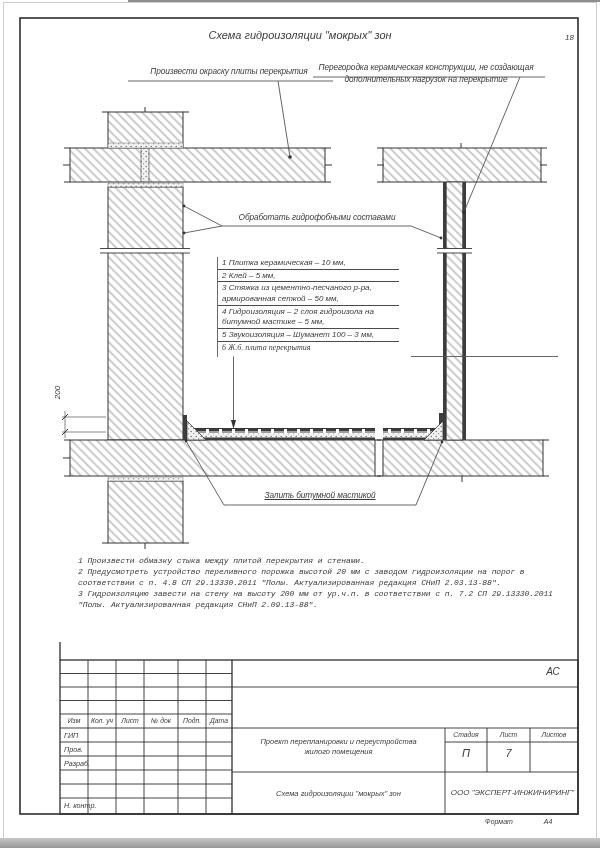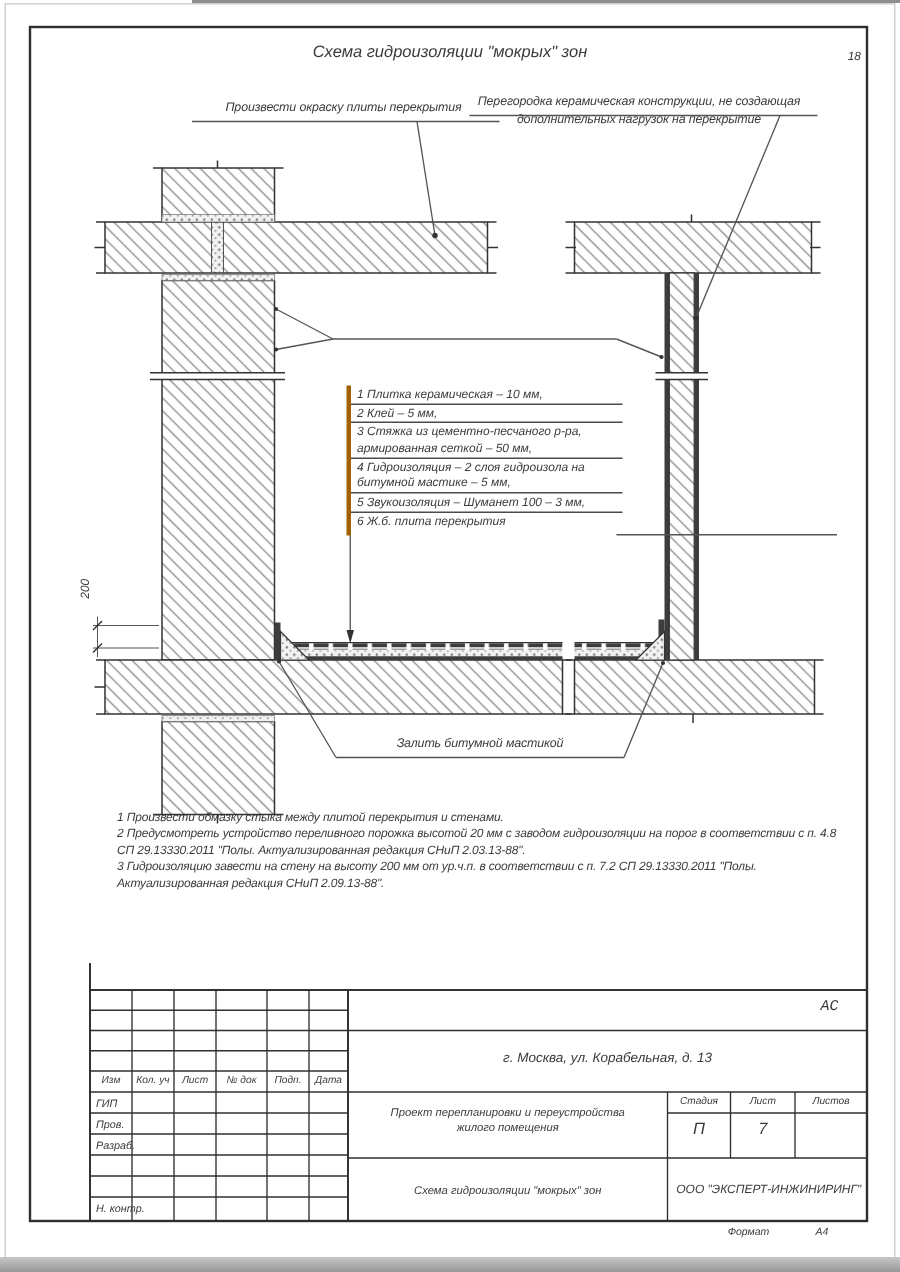--- a/index.html
+++ b/index.html
@@ -8,33 +8,33 @@
   .cad{position:absolute;font-style:italic;color:#3b3b3b;}
   .ctr{text-align:center;}
   .svg-layer{position:absolute;left:0;top:0;}
   
   .ann{font-size:8.3px;line-height:11.5px;letter-spacing:-0.1px;}
   #title{left:150px;top:29px;width:300px;font-size:11px;}
   #sheetnum{left:550px;top:21px;width:24px;font-size:8px;text-align:right;margin-top:12px;}
   #ann-paint{left:118px;top:66px;width:222px;}
   #ann-partition{left:300px;top:62px;width:252px;}
   #ann-hydro{left:222px;top:212px;width:190px;}
-  #ann-mastic{left:224px;top:490px;width:192px;}
+  #ann-mastic{left:224px;top:490px;width:192px;text-decoration:underline;}
   #dim200{left:41px;top:388px;width:32px;font-size:8px;text-align:center;
           transform:rotate(-90deg);}
   
-  #layers{left:231px;top:257px;width:181px;border-left:3px solid #a16207;}
+  #layers{left:217px;top:257px;width:181px;border-left:1px solid #a16207;}
   #layers .li{box-sizing:border-box;border-bottom:1px solid #4a4a4a;overflow:hidden;
               font-size:8px;line-height:10.6px;padding:1px 1px 0 4px;
               font-style:italic;color:#3b3b3b;}
-  .h1{height:12.5px}.h2{height:12.5px}.h3{height:23.5px}.h4{height:23.5px}.h5{height:13px}.h6{height:14.5px;border-bottom:none !important;}
-  
-  #notes{left:78px;top:540px;width:486px;font-size:8px;line-height:10.9px;letter-spacing:-0.1px;}
+  .h1{height:12.5px}.h2{height:12.5px}.h3{height:23.5px}.h4{height:23.5px}.h5{height:13px}.h6{height:14.5px;border-bottom:none !important;font-family:Liberation Serif, serif;}
+  
+  #notes{left:78px;top:556px;width:486px;font-size:8px;line-height:10.9px;letter-spacing:-0.1px;font-family:Liberation Mono, monospace;}
   #notes p{margin:0;}
-  #tb-code{left:534px;top:666px;width:38px;font-size:10px;font-family:Liberation Mono, monospace;}
+  #tb-code{left:534px;top:666px;width:38px;font-size:10px;}
   #tb-address{left:262px;top:700px;width:286px;font-size:9px;}
   #tb-project{left:237px;top:737px;width:203px;font-size:7.5px;line-height:10px;}
   #tb-scheme{left:237px;top:789px;width:203px;font-size:7.5px;}
   #tb-company{left:450px;top:788px;width:125px;font-size:8px;}
   #tb-stage-val{left:445px;top:747px;width:42px;font-size:11px;}
   #tb-sheet-val{left:487px;top:747px;width:43px;font-size:11px;}
   .tb-h{position:absolute;font-style:italic;color:#3b3b3b;font-size:6.8px;text-align:center;}
   .tb-r{position:absolute;font-style:italic;color:#3b3b3b;font-size:7.2px;padding-left:3px;}
   #fmt-label{left:478px;top:818px;width:42px;font-size:7px;}
   #fmt-value{left:536px;top:818px;width:24px;font-size:7px;}
@@ -215,20 +215,21 @@
 
   <div class="cad ctr ann" id="ann-paint">
     <div>Произвести окраску плиты перекрытия</div>
   </div>
 
   <div class="cad ctr ann" id="ann-partition">
     <div>Перегородка керамическая конструкции, не создающая</div>
     <div>дополнительных нагрузок на перекрытие</div>
   </div>
 
+  <div class="cad ctr ann" id="ann-hydro">Обработать гидрофобными составами</div>
 
   <div class="cad" id="layers">
     <div class="li h1">1 Плитка керамическая – 10 мм,</div>
     <div class="li h2">2 Клей – 5 мм,</div>
     <div class="li h3">3 Стяжка из цементно-песчаного р-ра, армированная сеткой – 50 мм,</div>
     <div class="li h4">4 Гидроизоляция – 2 слоя гидроизола на битумной мастике – 5 мм,</div>
     <div class="li h5">5 Звукоизоляция – Шуманет 100 – 3 мм,</div>
     <div class="li h6">6 Ж.б. плита перекрытия</div>
   </div>
 
@@ -236,21 +237,20 @@
 
   <div class="cad" id="dim200">200</div>
 
   <div class="cad" id="notes">
     <p>1 Произвести обмазку стыка между плитой перекрытия и стенами.</p>
     <p>2 Предусмотреть устройство переливного порожка высотой 20 мм с заводом гидроизоляции на порог в соответствии с п. 4.8 СП 29.13330.2011 "Полы. Актуализированная редакция СНиП 2.03.13-88".</p>
     <p>3 Гидроизоляцию завести на стену на высоту 200 мм от ур.ч.п. в соответствии с п. 7.2 СП 29.13330.2011 "Полы. Актуализированная редакция СНиП 2.09.13-88".</p>
   </div>
 
   <div class="cad ctr" id="tb-code">АС</div>
-  <div class="cad ctr" id="tb-address">г. Москва, ул. Корабельная, д. 13</div>
 
   <div class="tb-h" style="left:60px;top:717px;width:28px;">Изм</div>
   <div class="tb-h" style="left:88px;top:717px;width:28px;">Кол. уч</div>
   <div class="tb-h" style="left:116px;top:717px;width:28px;">Лист</div>
   <div class="tb-h" style="left:144px;top:717px;width:34px;">№ док</div>
   <div class="tb-h" style="left:178px;top:717px;width:28px;">Подп.</div>
   <div class="tb-h" style="left:206px;top:717px;width:26px;">Дата</div>
 
   <div class="tb-r" style="left:61px;top:731px;width:60px;">ГИП</div>
   <div class="tb-r" style="left:61px;top:745px;width:60px;">Пров.</div>

